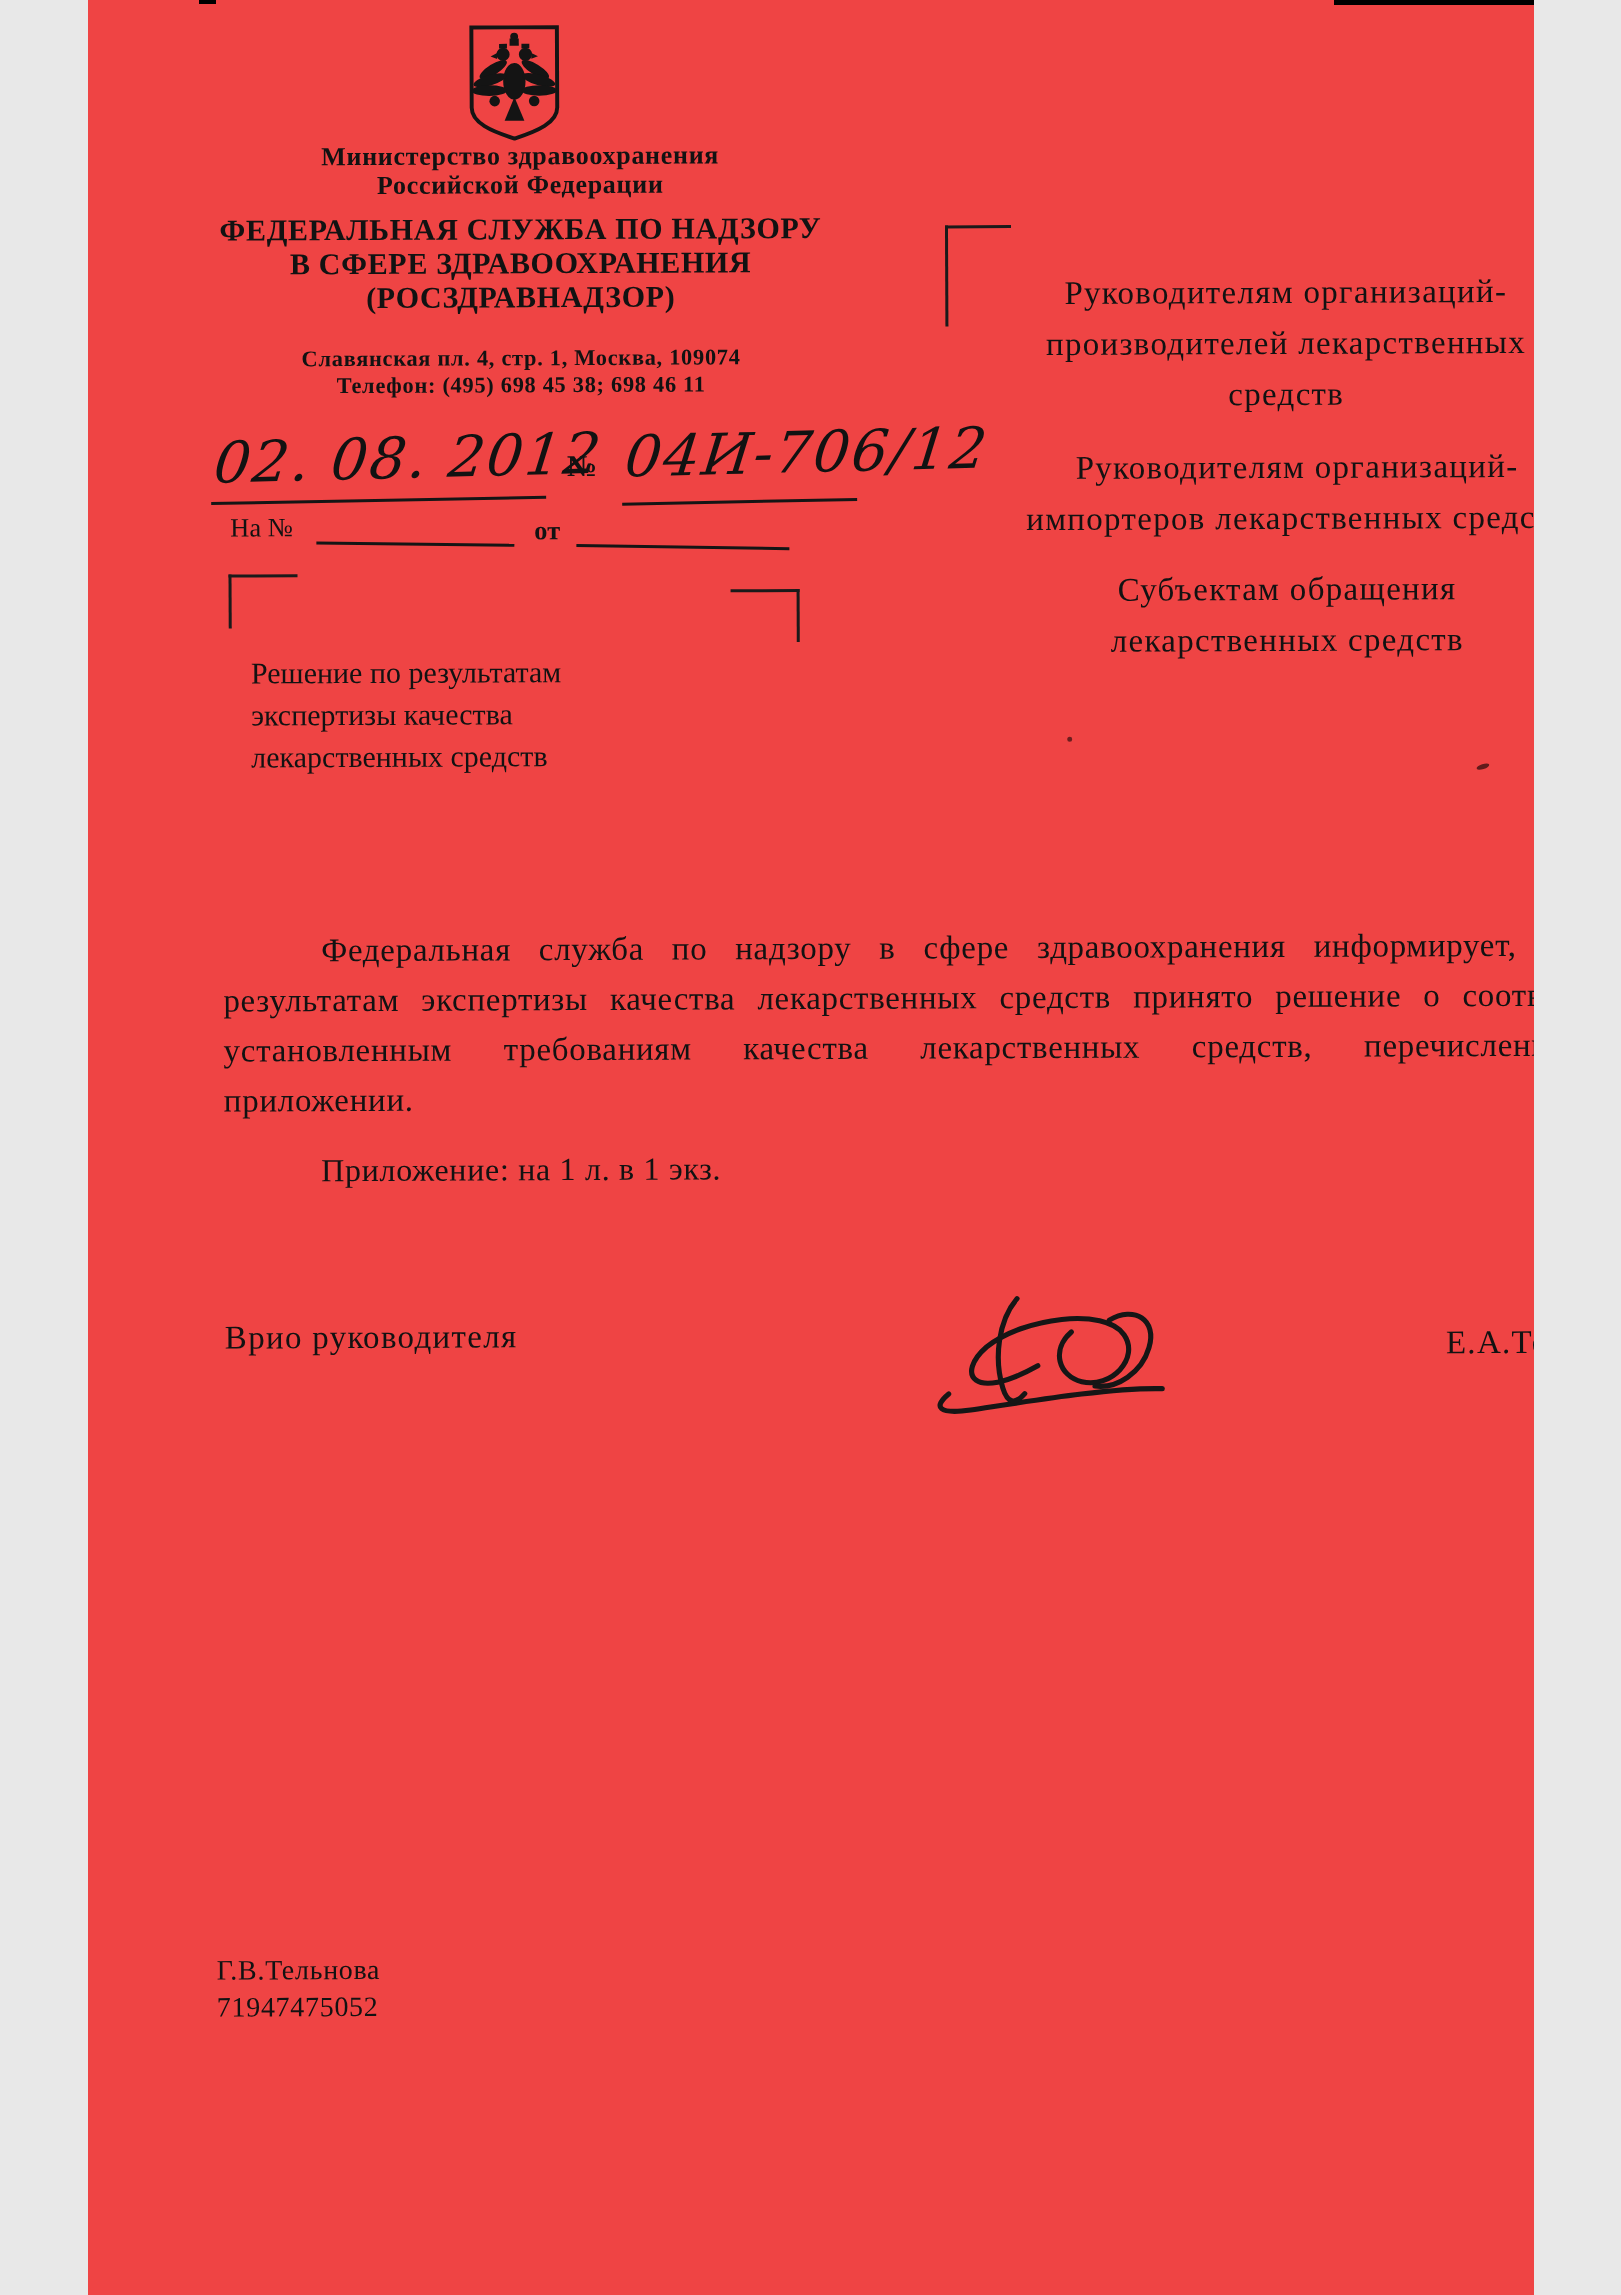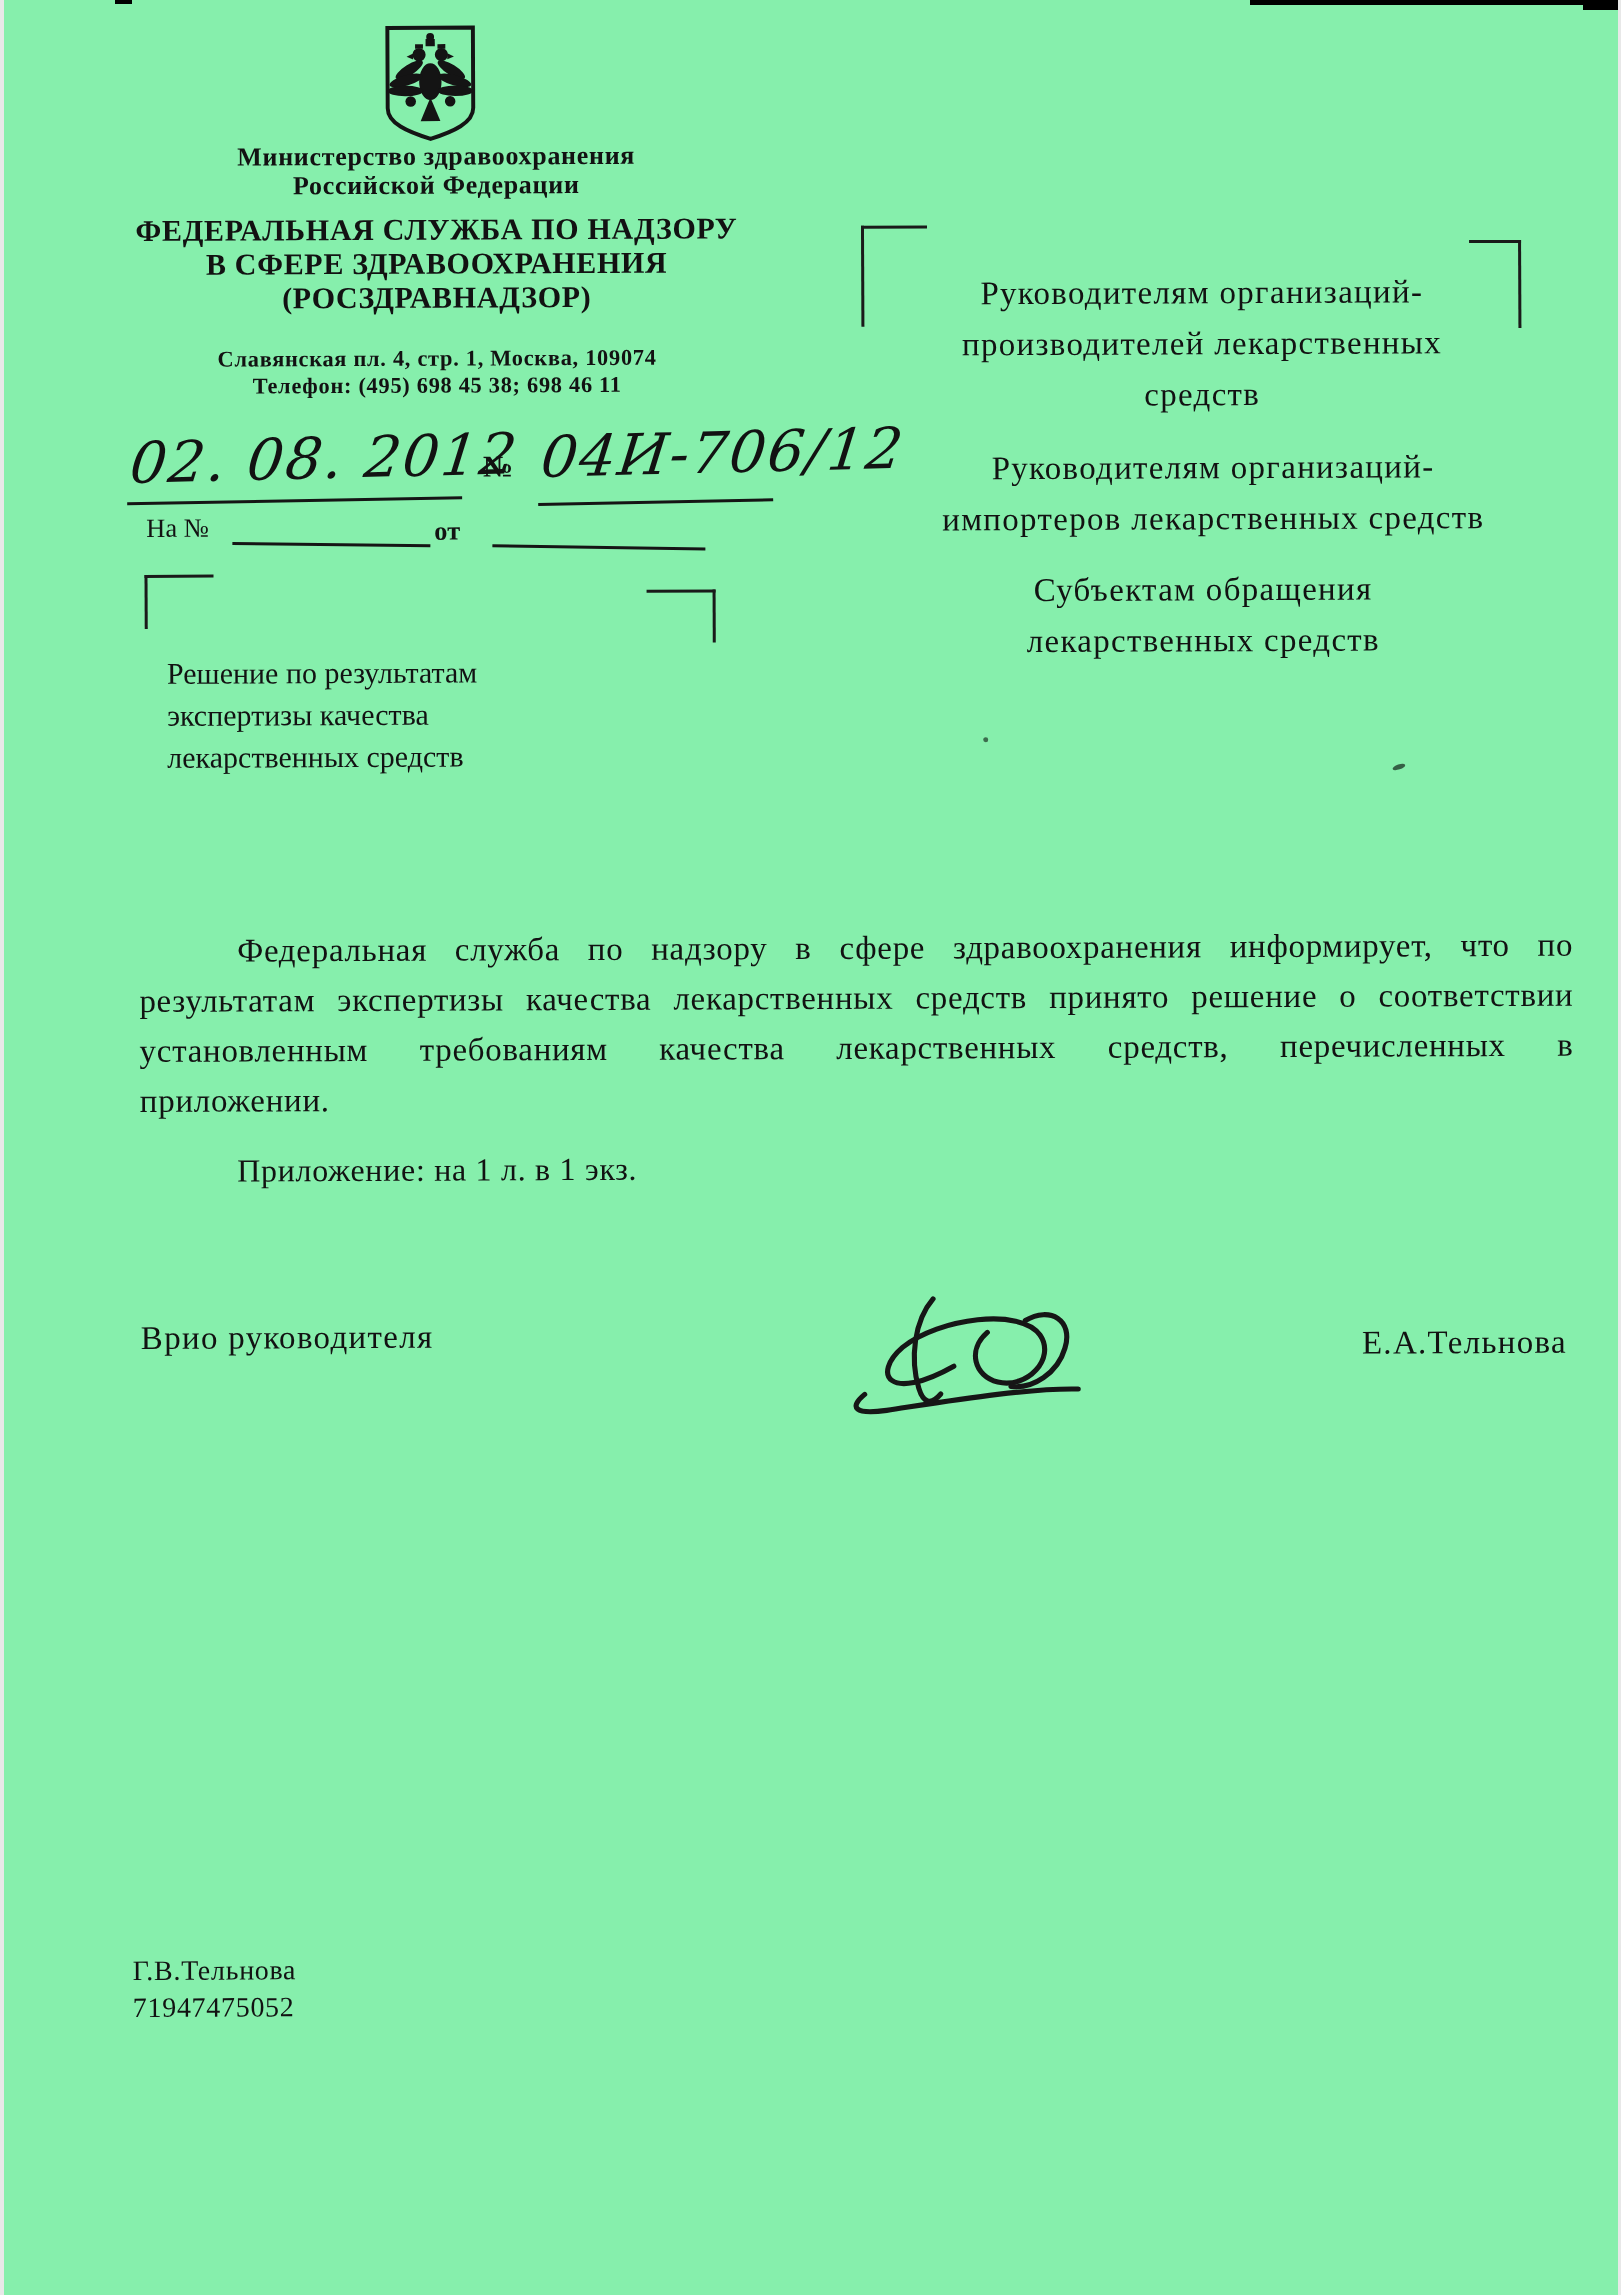--- a/index.html
+++ b/index.html
@@ -1,20 +1,20 @@
 <!DOCTYPE html>
 <html style="font-size:10.6px"><head>
 <meta charset="utf-8">
 <style>
   html,body{margin:0;padding:0;background:#e8e8e8;}
   .page{
     position:relative;
-    width:1614px;height:2295px;
+    width:1446px;height:2295px;
     margin:0 auto;
-    background:#86efac;
+    background:#ef4444;
     overflow:hidden;
     font-family:"Liberation Serif", serif;
     color:#121212;
   }
   .content{position:absolute;inset:0;transform:rotate(-0.25deg);transform-origin:50% 40%;}
   .abs{position:absolute;}
   .pre{white-space:pre-line;}
   .center{text-align:center;}
   .bold{font-weight:bold;}
 
@@ -36,21 +36,21 @@
   .hw-date{left:129px;top:428px;font-size:57px;}
   .hw-no-sign{left:481px;top:448px;font-size:30px;font-weight:bold;}
   .hw-number{left:540px;top:424px;font-size:57px;}
   .rule{background:#151515;height:3.3px;}
   .rule-date{left:125px;top:497px;width:335px;transform:rotate(-0.8deg);}
   .rule-number{left:536px;top:500px;width:235px;transform:rotate(-0.9deg);}
 
   
   .reply-label{left:144px;top:510px;font-size:26.4px;font-weight:normal;}
   .rule-reply1{left:230px;top:541px;width:198px;height:2.6px;transform:rotate(0.9deg);}
-  .reply-from{left:432px;top:514px;font-size:26.4px;font-weight:bold;}
+  .reply-from{left:448px;top:514px;font-size:26.4px;font-weight:bold;}
   .rule-reply2{left:490px;top:545px;width:213px;height:2.6px;transform:rotate(1.1deg);}
 
   
   .mark{border-color:#1a1a1a;border-style:solid;border-width:0;}
   .mark-subj-tl{left:142px;top:572px;width:66px;height:51px;border-top-width:3.3px;border-left-width:3.3px;}
   .mark-subj-tr{left:644px;top:589px;width:66px;height:50px;border-top-width:3.3px;border-right-width:3.3px;}
   .mark-addr-tl{left:860px;top:226px;width:63px;height:98px;border-top-width:3.3px;border-left-width:3.3px;}
   .mark-addr-tr{left:1468px;top:243px;width:49px;height:85px;border-top-width:3.3px;border-right-width:3.3px;}
 
   .subject{left:164px;top:650px;width:462px;font-size:30px;line-height:42px;}

